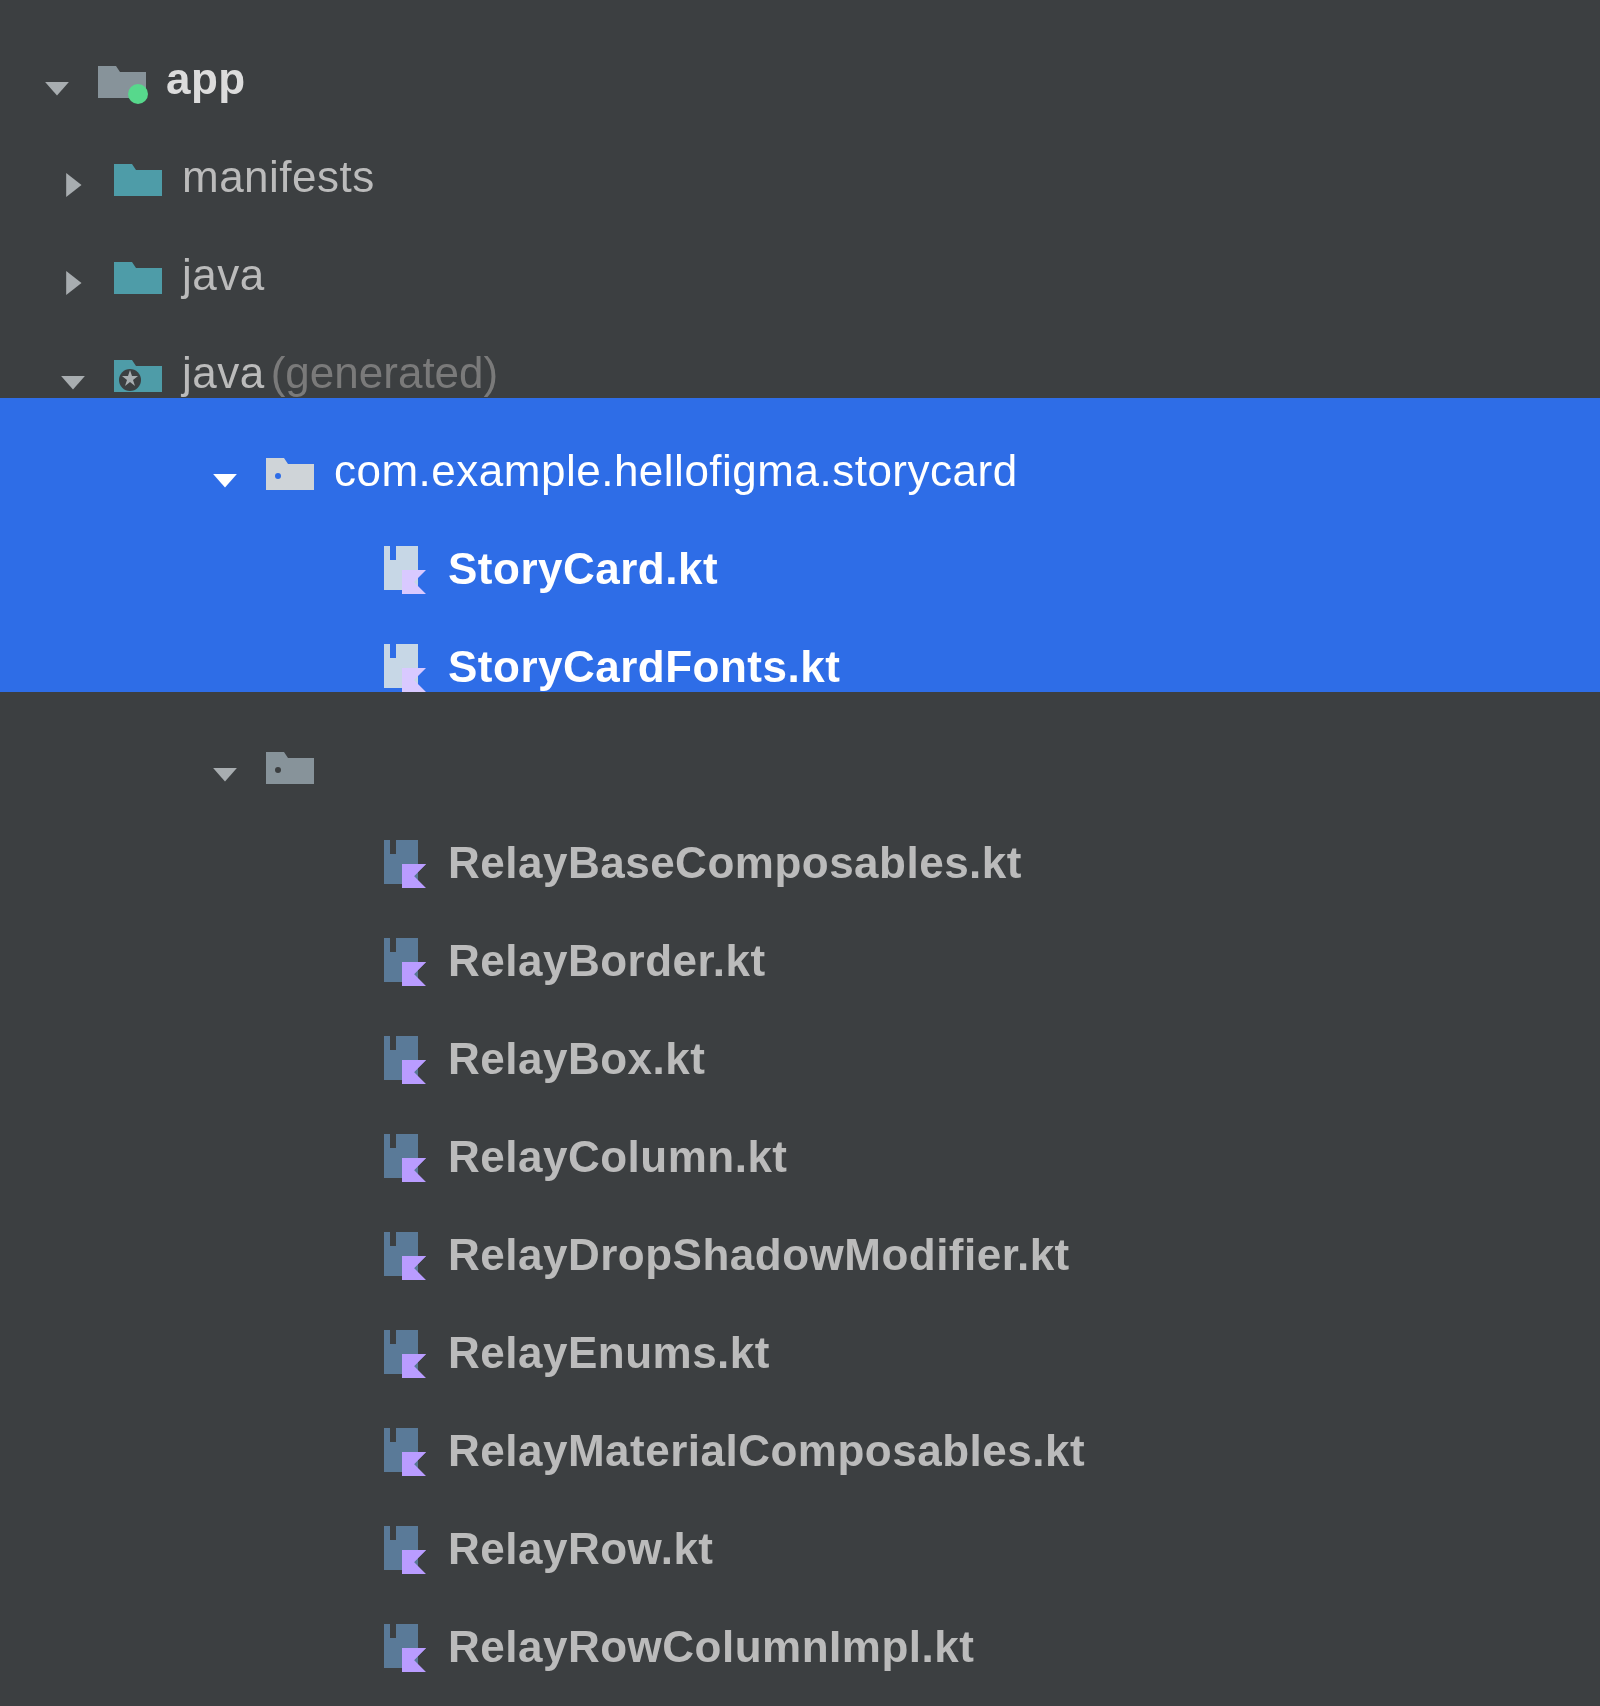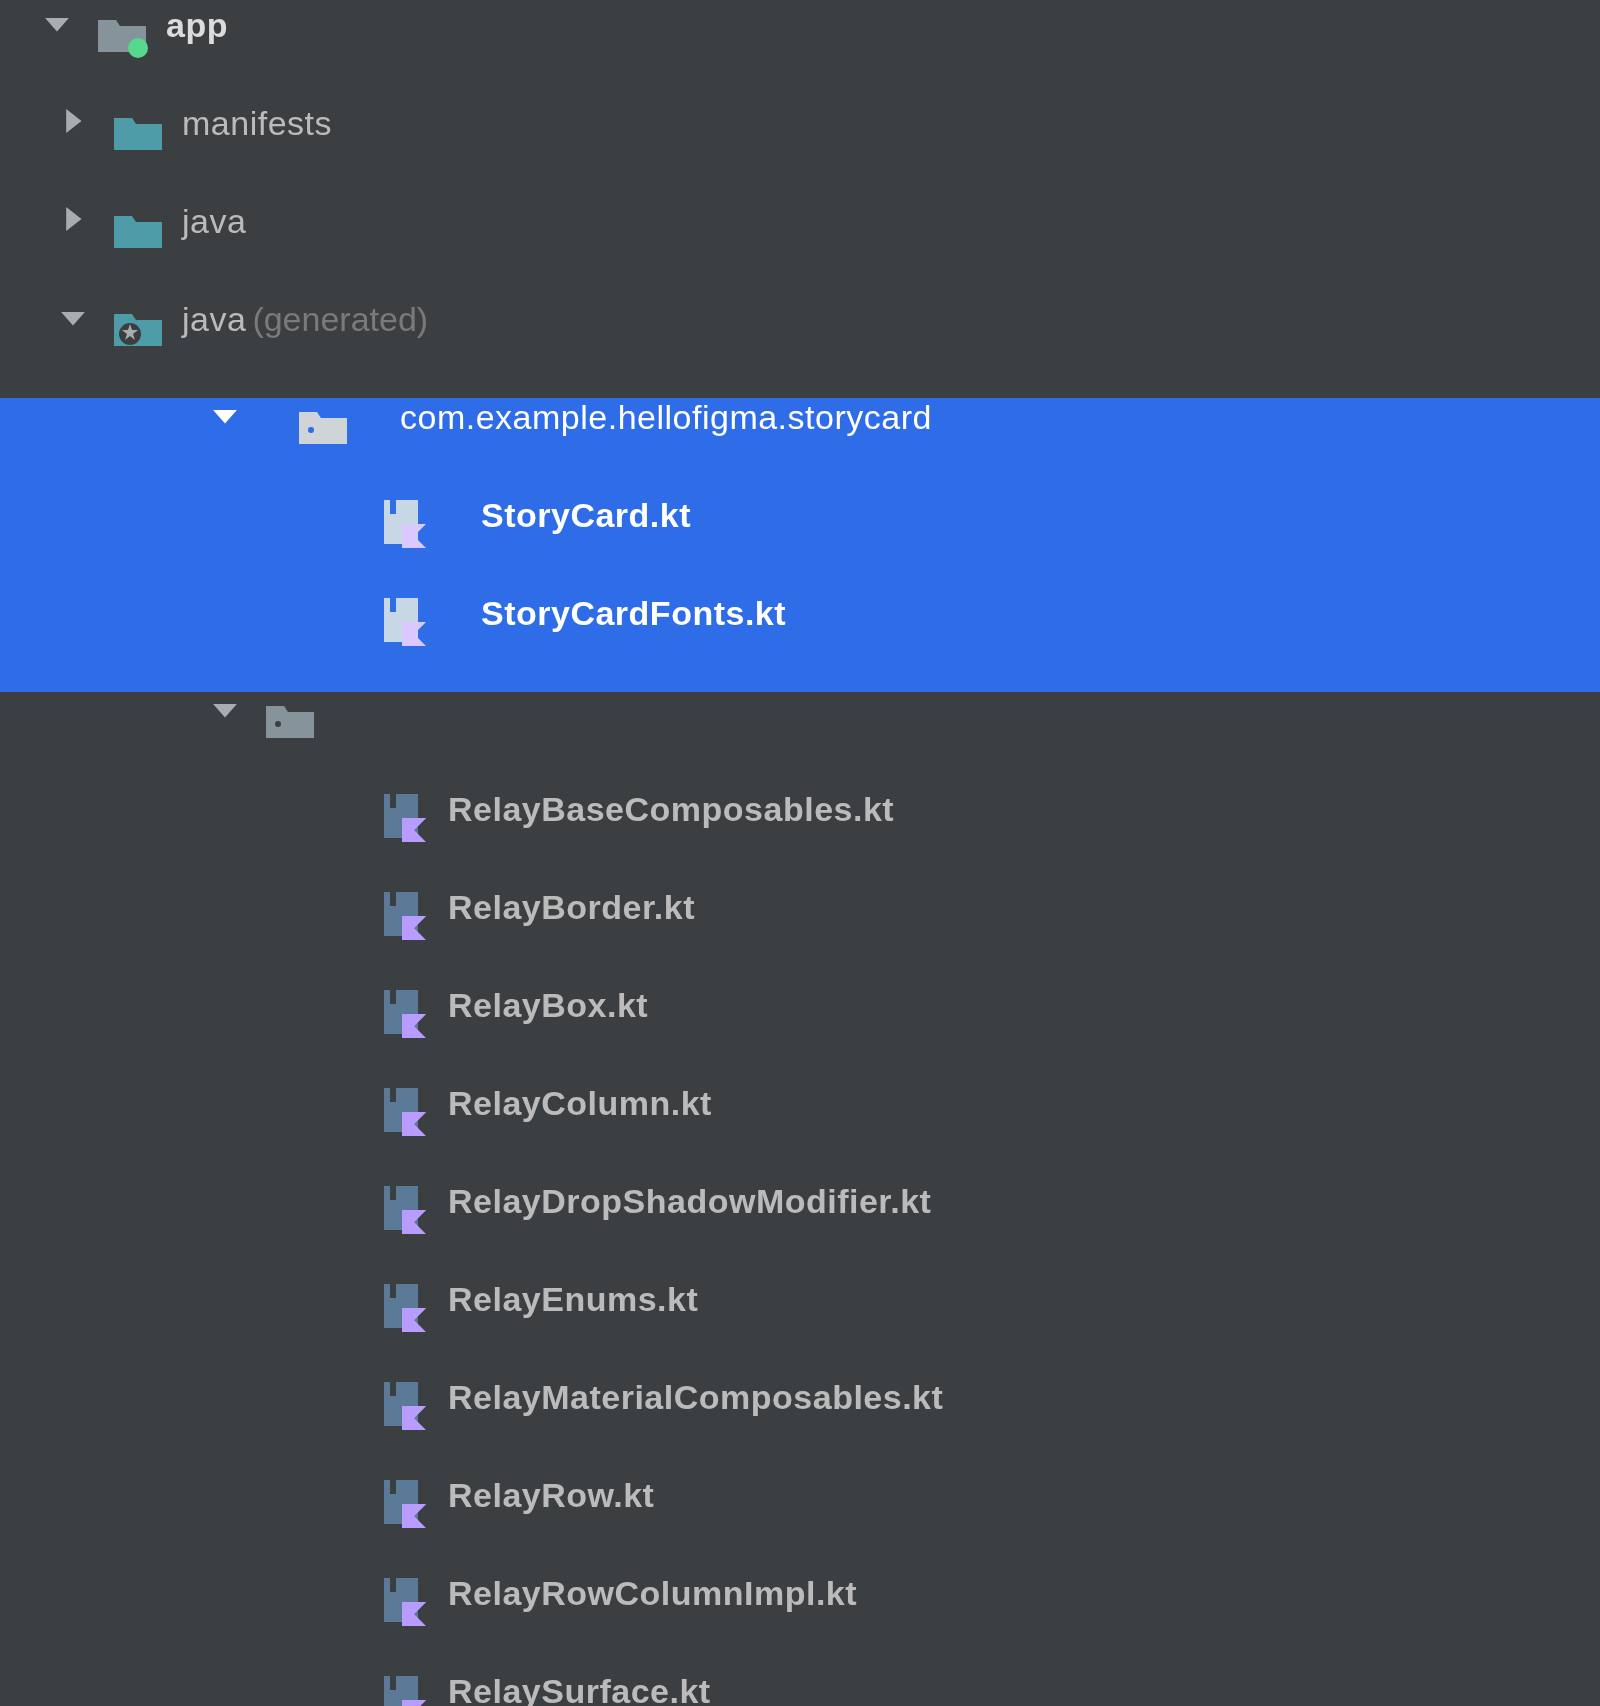--- a/index.html
+++ b/index.html
@@ -9,30 +9,29 @@
     background: #3c3f41;
     font-family: "Segoe UI", "Helvetica Neue", Arial, sans-serif;
     overflow: hidden;
   }
   .tree {
     padding-top: 6px;
     user-select: none;
   }
   .row {
     display: flex;
-    align-items: flex-start;
+    align-items: flex-end;
     height: 98px;
-    font-size: 34px;
+    font-size: 44px;
     color: #bbbbbb;
     white-space: nowrap;
   }
   .row.selected {
     background: #2e6de7;
     color: #ffffff;
-    gap: 33px;
   }
   .row.bold .label { font-weight: 700; color: #dcdcdc; }
   .arrow {
     width: 34px;
     height: 34px;
     flex-shrink: 0;
     margin-right: 22px;
   }
   .arrow svg { width: 100%; height: 100%; display: block; }
   .icon {

